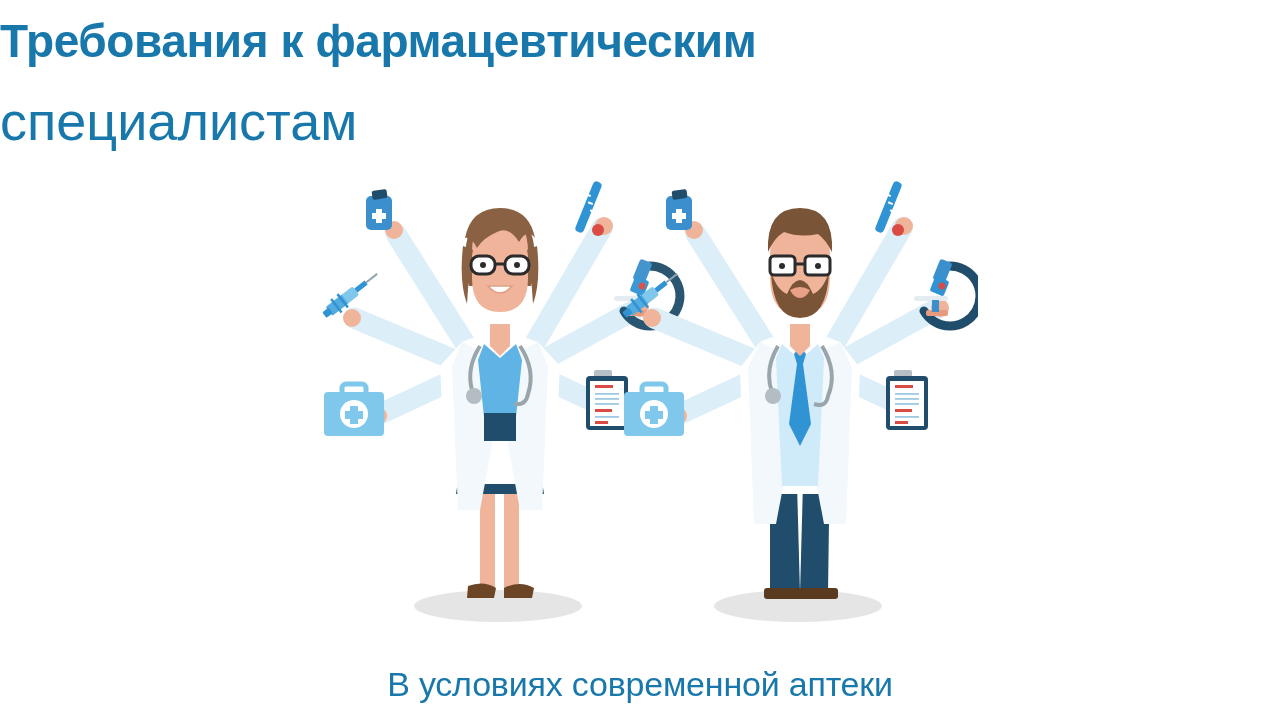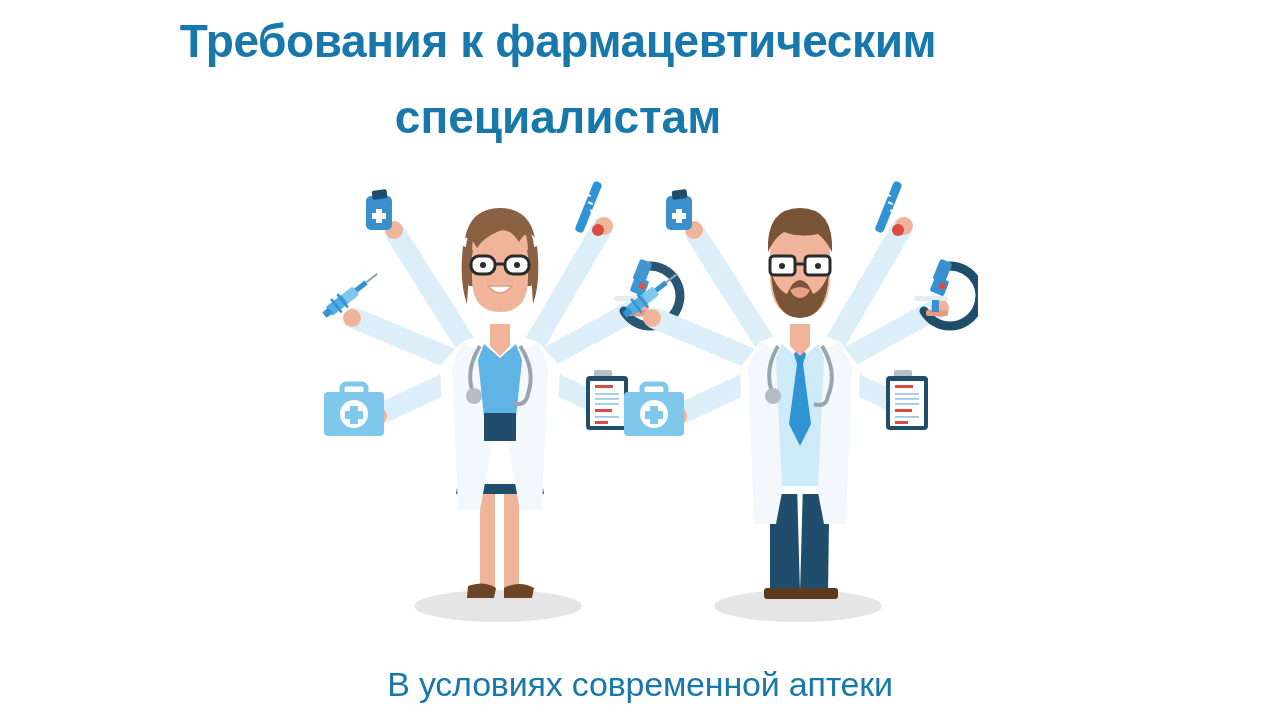--- a/index.html
+++ b/index.html
@@ -18,34 +18,34 @@
     background: #ffffff;
     overflow: hidden;
   }
 
   
   .title-block {
     position: absolute;
     left: 0;
     top: 14px;
     width: 1116px;
-    text-align: center;
+    text-align: left;
     line-height: 1.18;
   }
   .title-line-1 {
     display: block;
     font-size: 46px;
     font-weight: bold;
     color: #1878ab;
     letter-spacing: -0.4px;
   }
   .title-line-2 {
     display: block;
-    font-size: 46px;
-    font-weight: bold;
+    font-size: 54px;
+    font-weight: normal;
     color: #1878ab;
     margin-top: 22px;
   }
   .subtitle-block {
     position: absolute;
     left: 0;
     bottom: 16px;
     width: 1280px;
     text-align: center;
   }

